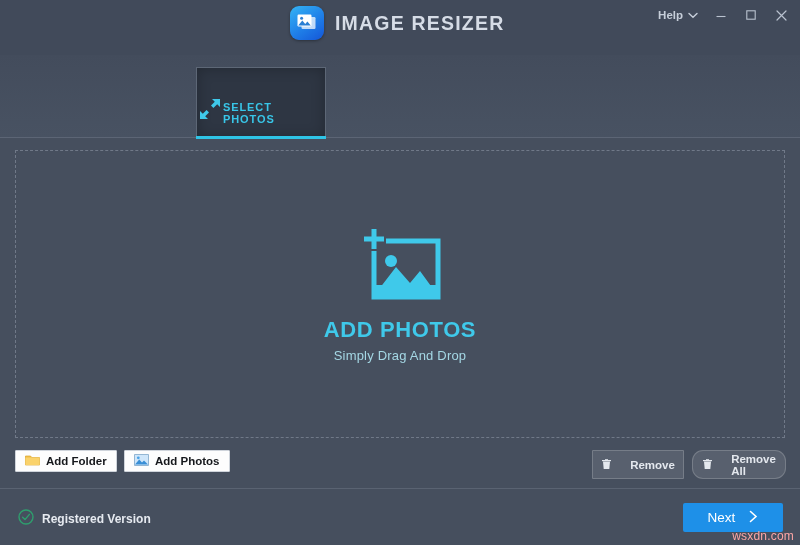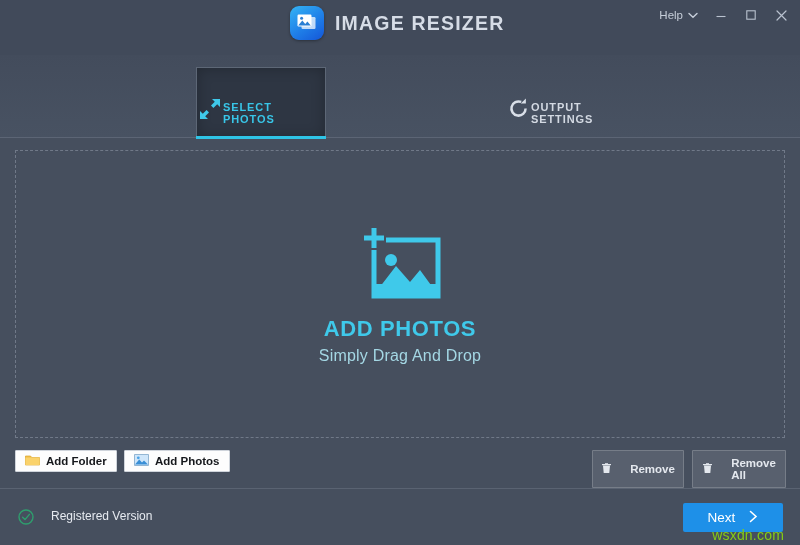--- a/index.html
+++ b/index.html
@@ -34,21 +34,21 @@
   #app-title {
     font-size: 19.5px; font-weight: bold; color: #d6dce6;
     letter-spacing: 1.2px; line-height: 21px;
   }
   #app-subtitle {
     font-size: 10.5px; color: #9aa4b3; letter-spacing: 1.1px;
     line-height: 13px; margin-top: 1px;
   }
   #winctrls {
     position: absolute; right: 4px; top: 0; height: 30px;
-    display: flex; align-items: center; gap: 0px;
+    display: flex; align-items: center; gap: 0px; font-weight: bold;
   }
   .wc {
     width: 30px; height: 26px; display: flex; align-items: center;
     justify-content: center; color: #b9c2cf;
   }
   #help-btn {
     display: flex; align-items: center; gap: 5px;
     color: #c6ced9; font-size: 11.5px; padding: 0 8px; height: 26px;
   }
 
@@ -87,63 +87,63 @@
   #dropzone {
     position: absolute; left: 15px; top: 150px; width: 770px; height: 288px;
     border: 1px dashed #707988;
     display: flex; flex-direction: column;
     align-items: center; justify-content: center;
   }
   #dz-icon { margin-bottom: 10px; }
   #dz-title {
     font-size: 22px; font-weight: bold; color: #3FC9EA; letter-spacing: .6px;
   }
-  #dz-sub { font-size: 16px; color: #A4D7E4; margin-top: 5px; letter-spacing: .2px; }
+  #dz-sub { font-size: 13px; color: #A4D7E4; margin-top: 5px; letter-spacing: .2px; }
 
   
   #actionrow {
     position: absolute; left: 0; top: 445px; width: 800px; height: 42px;
   }
   .light-btn {
     position: absolute; top: 5px; height: 22px;
     background: #fdfdfd; border: 1px solid #cfd4db; border-radius: 1px;
     display: flex; align-items: center; gap: 6px; padding: 0 9px;
     color: #16181c; font-size: 11.5px; font-weight: bold;
   }
   #btn-add-folder { left: 15px; gap: 6px; }
   #btn-add-photos { left: 124px; }
   .dark-btn {
-    position: absolute; top: 5px; height: 38px;
+    position: absolute; top: 5px; height: 29px;
     background: rgba(255,255,255,.10); border: 1px solid rgba(255,255,255,.18);
     border-radius: 1px;
     display: flex; align-items: center; gap: 18px; padding: 0 10px;
     color: #e4e8ee; font-size: 11.5px; font-weight: bold;
   }
   #btn-remove { left: 592px; width: 92px; justify-content: center; }
-  #btn-remove-all { left: 692px; width: 94px; justify-content: center; }
+  #btn-remove-all { left: 692px; width: 94px; justify-content: center; border-radius: 11px; }
 
   
   #statusbar {
     position: absolute; left: 0; top: 488px; width: 800px; height: 57px;
     background: #464F5E; border-top: 1px solid #5a6372;
   }
   #registered {
     position: absolute; left: 18px; top: 20px;
-    display: flex; align-items: flex-start; gap: 17px;
-    color: #e6eaf0; font-size: 12px;
+    display: flex; align-items: center; gap: 8px;
+    color: #e6eaf0; font-size: 12px; font-weight: bold;
   }
   #next-btn {
     position: absolute; left: 683px; top: 14px; width: 100px; height: 29px;
     background: #1E90E8; border-radius: 2px;
     display: flex; align-items: center; justify-content: center; gap: 14px;
     color: #ffffff; font-size: 13.5px;
   }
   #watermark {
-    position: absolute; right: 16px; bottom: 2px;
-    color: #84cc16; font-size: 14px; letter-spacing: .2px;
+    position: absolute; right: 6px; bottom: 2px;
+    color: #fca5a5; font-size: 12px; letter-spacing: .2px;
   }
 </style>
 </head>
 <body>
 
 <div id="app">
 
   <div id="titlebar">
 
     <div id="brand">
@@ -193,29 +193,20 @@
       <div class="tab-icon">
         <svg width="26" height="26" viewBox="0 0 26 26">
           <path d="M23 3 L23 11 L20.2 8.2 L16.4 12 L14 9.6 L17.8 5.8 L15 3 Z" fill="#3FC9EA"></path>
           <path d="M3 23 L3 15 L5.8 17.8 L9.6 14 L12 16.4 L8.2 20.2 L11 23 Z" fill="#3FC9EA"></path>
         </svg>
       </div>
       <div class="tab-label">SELECT PHOTOS</div>
     </div>
 
 
-    <div class="tab" id="tab-2">
-      <div class="tab-icon">
-        <svg width="25" height="25" viewBox="0 0 25 25">
-          <path d="M19.6 12.5 a7.1 7.1 0 1 1 -4.4 -6.55" stroke="#d9dfe8" stroke-width="2.5" fill="none" stroke-linecap="butt"></path>
-          <path d="M19.9 2.4 L19.9 7.6 L14.7 7.6 Z" fill="#d9dfe8"></path>
-        </svg>
-      </div>
-      <div class="tab-label">OUTPUT SETTINGS</div>
-    </div>
   </div>
 
   <div id="dropzone">
     <div id="dz-icon">
       <svg width="92" height="78" viewBox="0 0 92 78">
         <path d="M10 6 H30 M20 -4 V16" stroke="#3FC9EA" stroke-width="5" transform="translate(0,8)"></path>
         <path d="M32 16 H84 V72 H20 V26" stroke="#3FC9EA" stroke-width="5" fill="none"></path>
         <circle cx="37" cy="36" r="6" fill="#3FC9EA"></circle>
         <path d="M22 68 L42 42 L56 58 L66 46 L82 68 Z" fill="#3FC9EA"></path>
         <rect x="20" y="60" width="64" height="12" fill="#3FC9EA"></rect>

